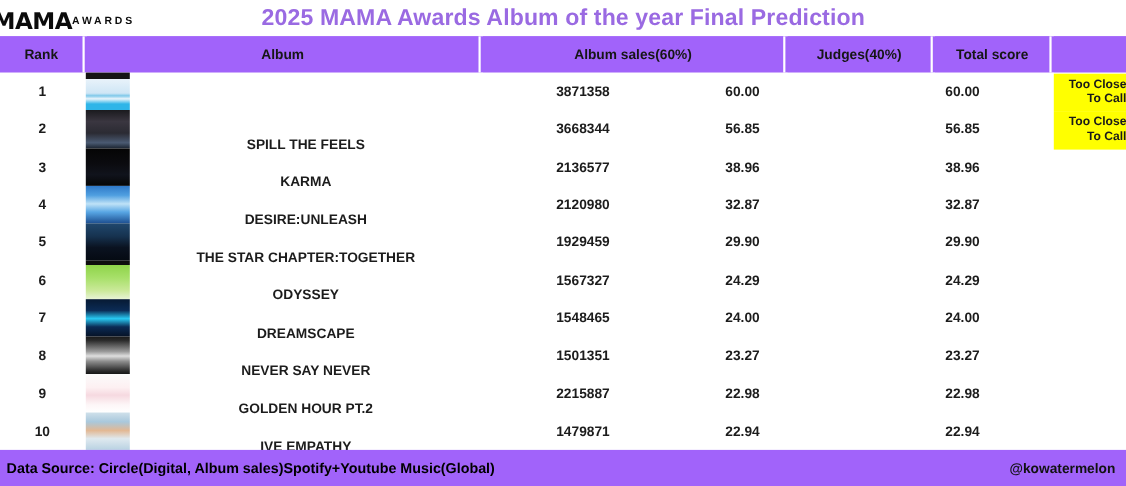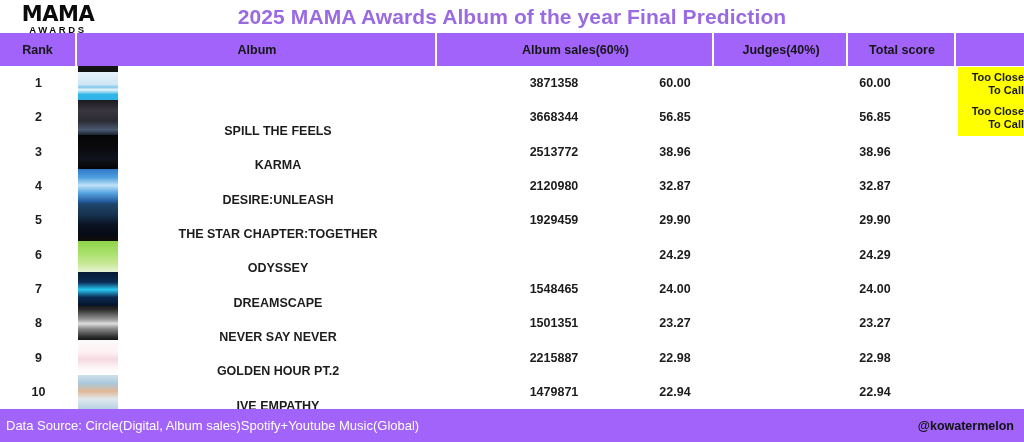--- a/index.html
+++ b/index.html
@@ -11,21 +11,21 @@
   }
   .page { position: relative; width: 1024px; height: 442px; background:#fff; }
 
   
   .titlebar {
     position: absolute; left:0; top:0; width:1024px; height:33px;
     background:#ffffff;
   }
   .logo {
     position:absolute; left:6px; top:1px; width:104px; height:36px;
-    display:flex; flex-direction:column; align-items:center; justify-content:center;
+    display:flex; flex-direction:row; align-items:center; justify-content:center;
   }
   .logo-main {
     font-family:"DejaVu Sans", sans-serif;
     font-weight:700; font-size:21px; line-height:20px;
     letter-spacing:-0.5px; color:#0b0b0b;
   }
   .logo-sub {
     font-family:"Liberation Sans", sans-serif;
     font-weight:700; font-size:9.5px; letter-spacing:2.6px;
     color:#0b0b0b; line-height:10px; margin-top:1px;
@@ -60,21 +60,21 @@
     display:block;
   }
   .cell {
     position:absolute; top:0; height:34.3px;
     display:flex; align-items:center;
     font-size:12.5px; font-weight:700; color:#1c1c1c;
   }
   .c-rank   { left:0px;   width:77px;  justify-content:center; }
   .c-art    { left:78px;  width:40px;  }
   .c-album  { left:119px; width:318px; justify-content:center;margin-top:48px; }
-  .c-sales  { left:464px; width:180px; justify-content:center;text-align:center; }
+  .c-sales  { left:440px; width:180px; justify-content:center;text-align:center; }
   .c-judges { left:620px; width:110px; justify-content:center; }
   .c-total  { left:790px; width:170px; justify-content:center; }
 
   .note-badge {
     position:absolute; left:958px; width:66px;
     background:#ffff00; color:#1a1a1a;
     font-size:11px; font-weight:700; line-height:13px;
     text-align:center;
     display:flex; flex-direction:column; align-items:flex-end; justify-content:center;
   }
@@ -86,21 +86,21 @@
   }
 
   
   .footer {
     position:absolute; left:0; top:409px; width:1024px; height:33px;
     background:#a163fa;
   }
   .footer-left {
     position:absolute; left:6px; top:0; height:33px;
     display:flex; align-items:center;
-    font-size:13px; font-weight:400; color:#ffffff;
+    font-size:13px; font-weight:700; color:#000000;
   }
   .footer-right {
     position:absolute; right:10px; top:0; height:33px;
     display:flex; align-items:center;
     font-size:12.5px; font-weight:700; color:#121212;margin-left:23px;
   }
 </style>
 </head>
 <body>
 
@@ -143,21 +143,21 @@
           <div class="cell c-sales">3668344</div>
           <div class="cell c-judges">56.85</div>
           <div class="cell c-total">56.85</div>
         </div>
         <div class="row">
           <div class="cell c-rank">3</div>
           <div class="cell c-art">
             <div class="art" style="background: linear-gradient(rgb(5, 5, 5) 0%, rgb(11, 11, 15) 40%, rgb(16, 19, 28) 70%, rgb(5, 5, 5) 100%);"></div>
           </div>
           <div class="cell c-album">DESIRE:UNLEASH</div>
-          <div class="cell c-sales">2513772</div>
+          <div class="cell c-sales">2136577</div>
           <div class="cell c-judges">38.96</div>
           <div class="cell c-total">38.96</div>
         </div>
         <div class="row">
           <div class="cell c-rank">4</div>
           <div class="cell c-art">
             <div class="art" style="background: linear-gradient(rgb(47, 120, 200) 0%, rgb(79, 159, 224) 25%, rgb(191, 226, 247) 48%, rgb(88, 166, 228) 70%, rgb(29, 79, 145) 100%);"></div>
           </div>
           <div class="cell c-album">THE STAR CHAPTER:TOGETHER</div>
           <div class="cell c-sales">2120980</div>
@@ -173,20 +173,21 @@
           <div class="cell c-sales">1929459</div>
           <div class="cell c-judges">29.90</div>
           <div class="cell c-total">29.90</div>
         </div>
         <div class="row">
           <div class="cell c-rank">6</div>
           <div class="cell c-art">
             <div class="art" style="background: linear-gradient(rgb(13, 13, 13) 0%, rgb(13, 13, 13) 12%, rgb(143, 212, 74) 12%, rgb(168, 224, 106) 45%, rgb(203, 233, 154) 78%, rgb(232, 243, 214) 100%);"></div>
           </div>
           <div class="cell c-album">DREAMSCAPE</div>
+          <div class="cell c-sales">1567327</div>
           <div class="cell c-judges">24.29</div>
           <div class="cell c-total">24.29</div>
         </div>
         <div class="row">
           <div class="cell c-rank">7</div>
           <div class="cell c-art">
             <div class="art" style="background: linear-gradient(rgb(7, 26, 51) 0%, rgb(11, 43, 85) 30%, rgb(40, 201, 242) 52%, rgb(11, 43, 85) 74%, rgb(6, 18, 38) 100%);"></div>
           </div>
           <div class="cell c-album">NEVER SAY NEVER</div>
           <div class="cell c-sales">1548465</div>

